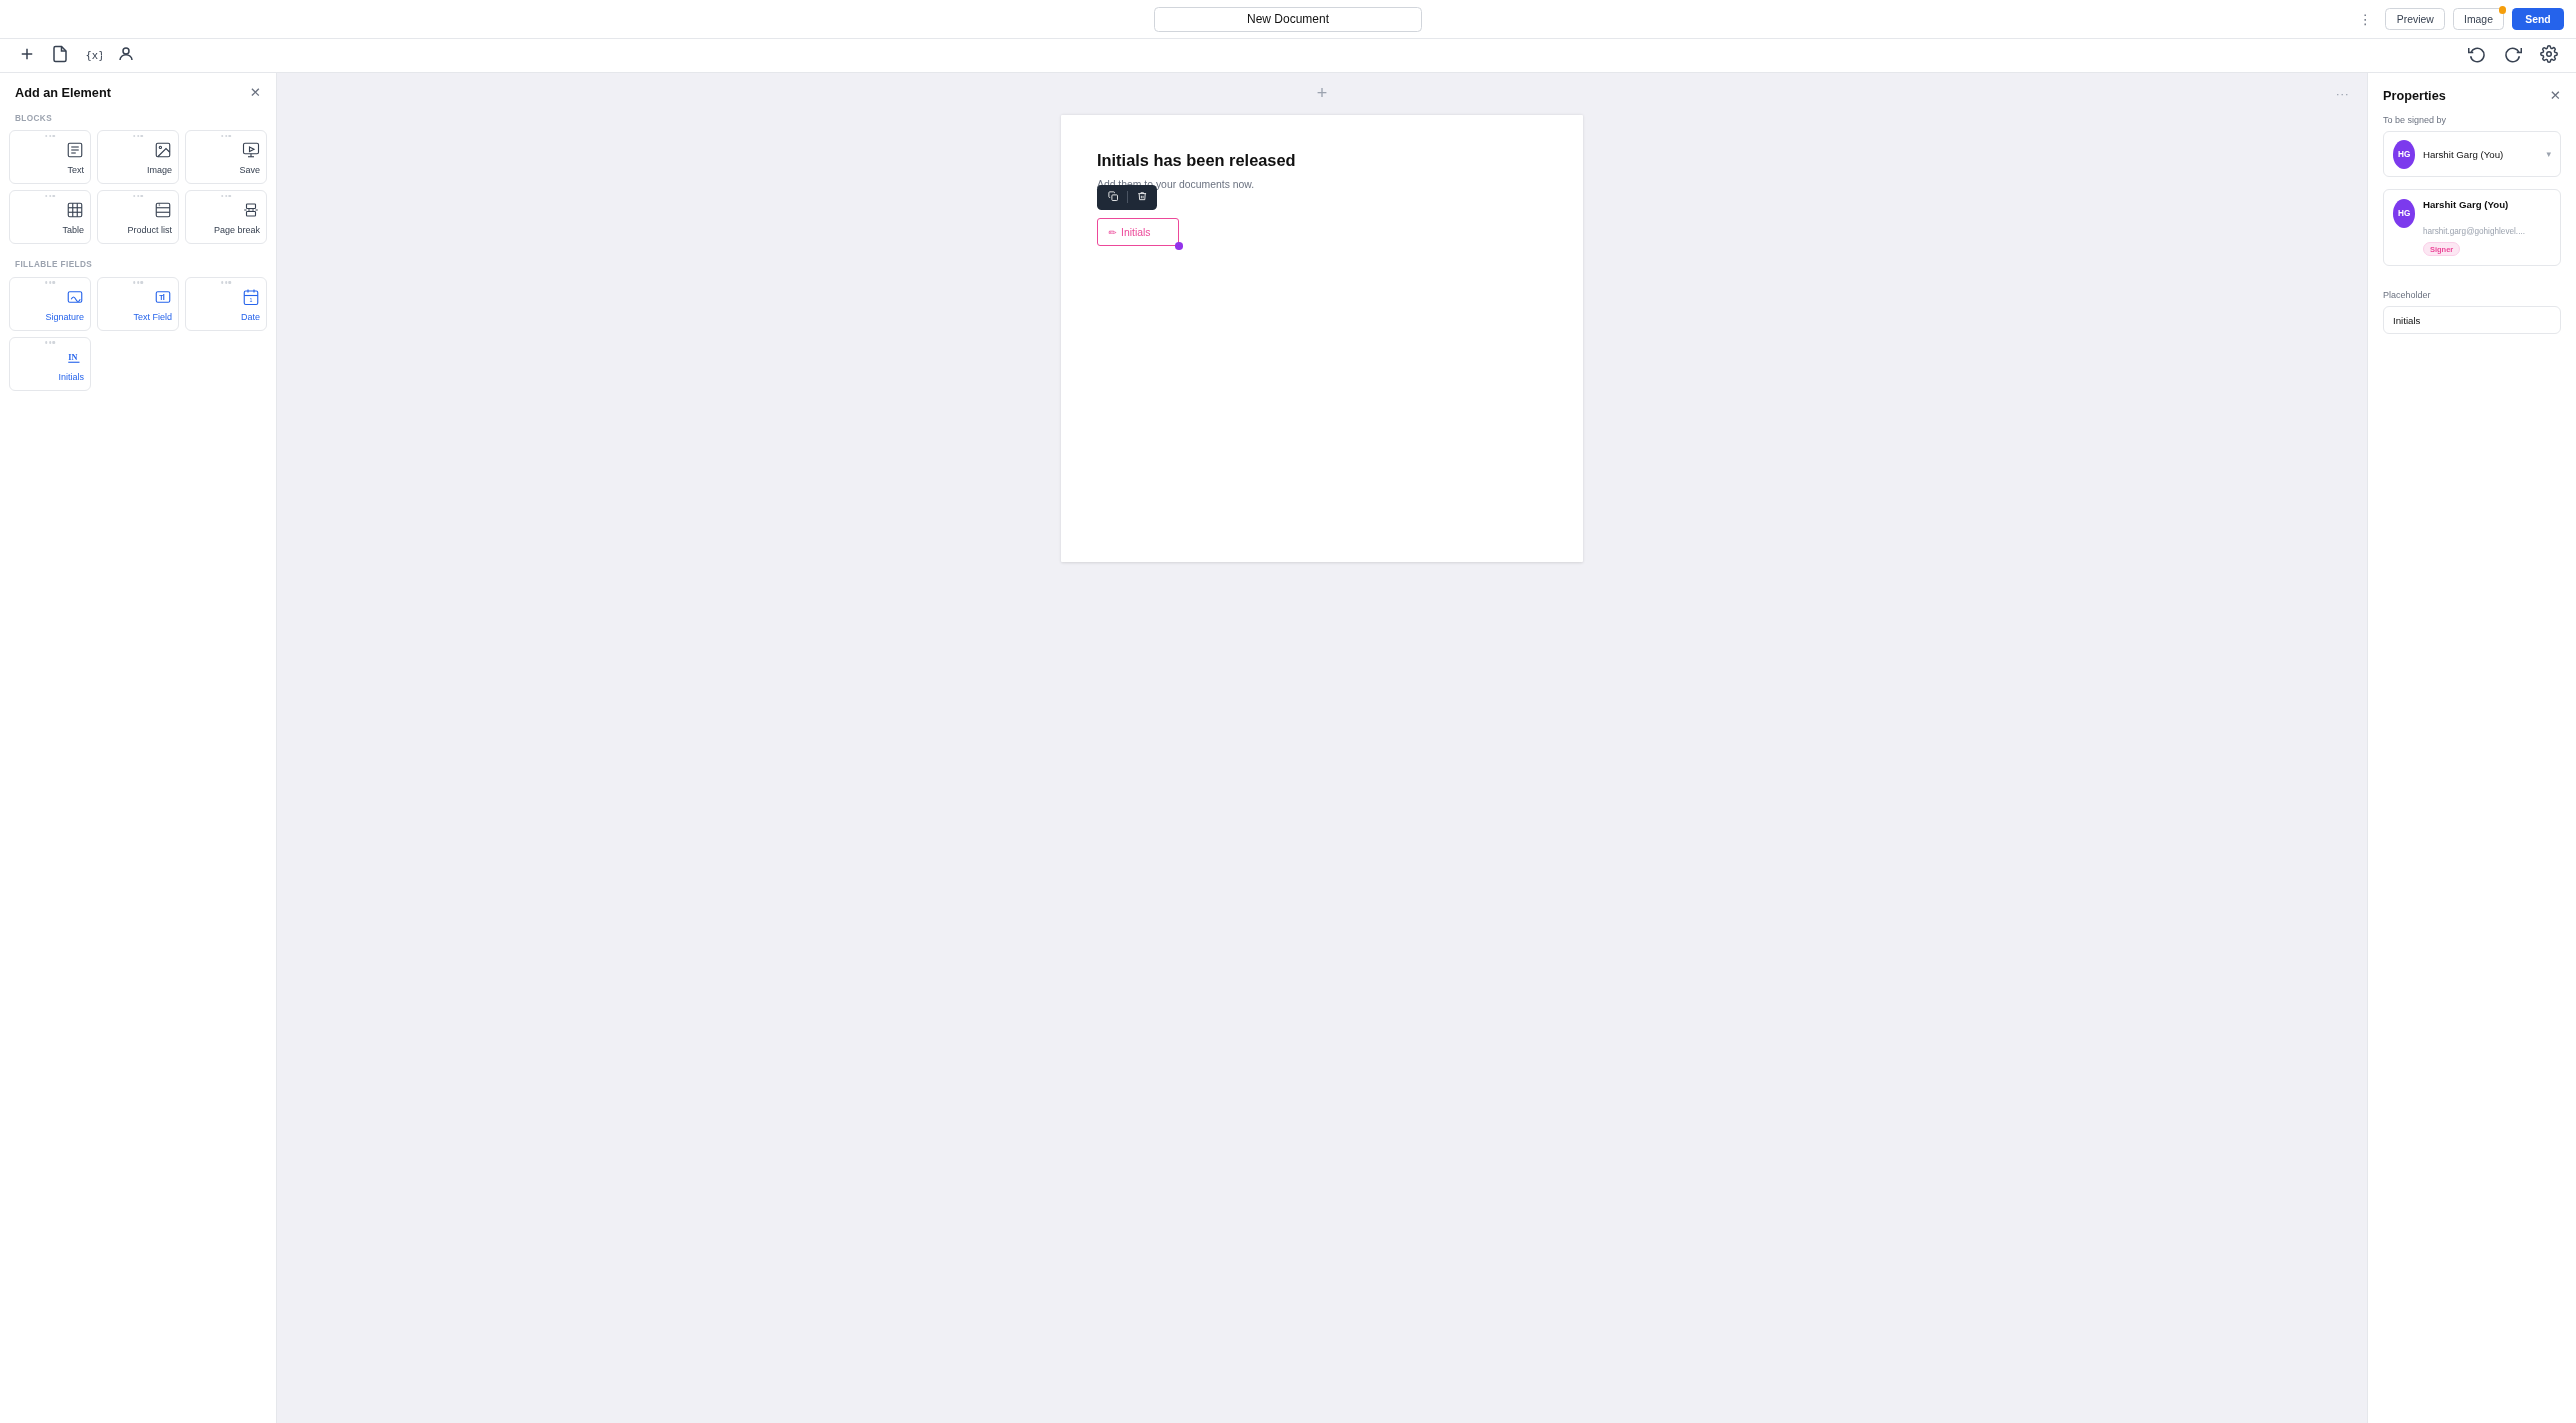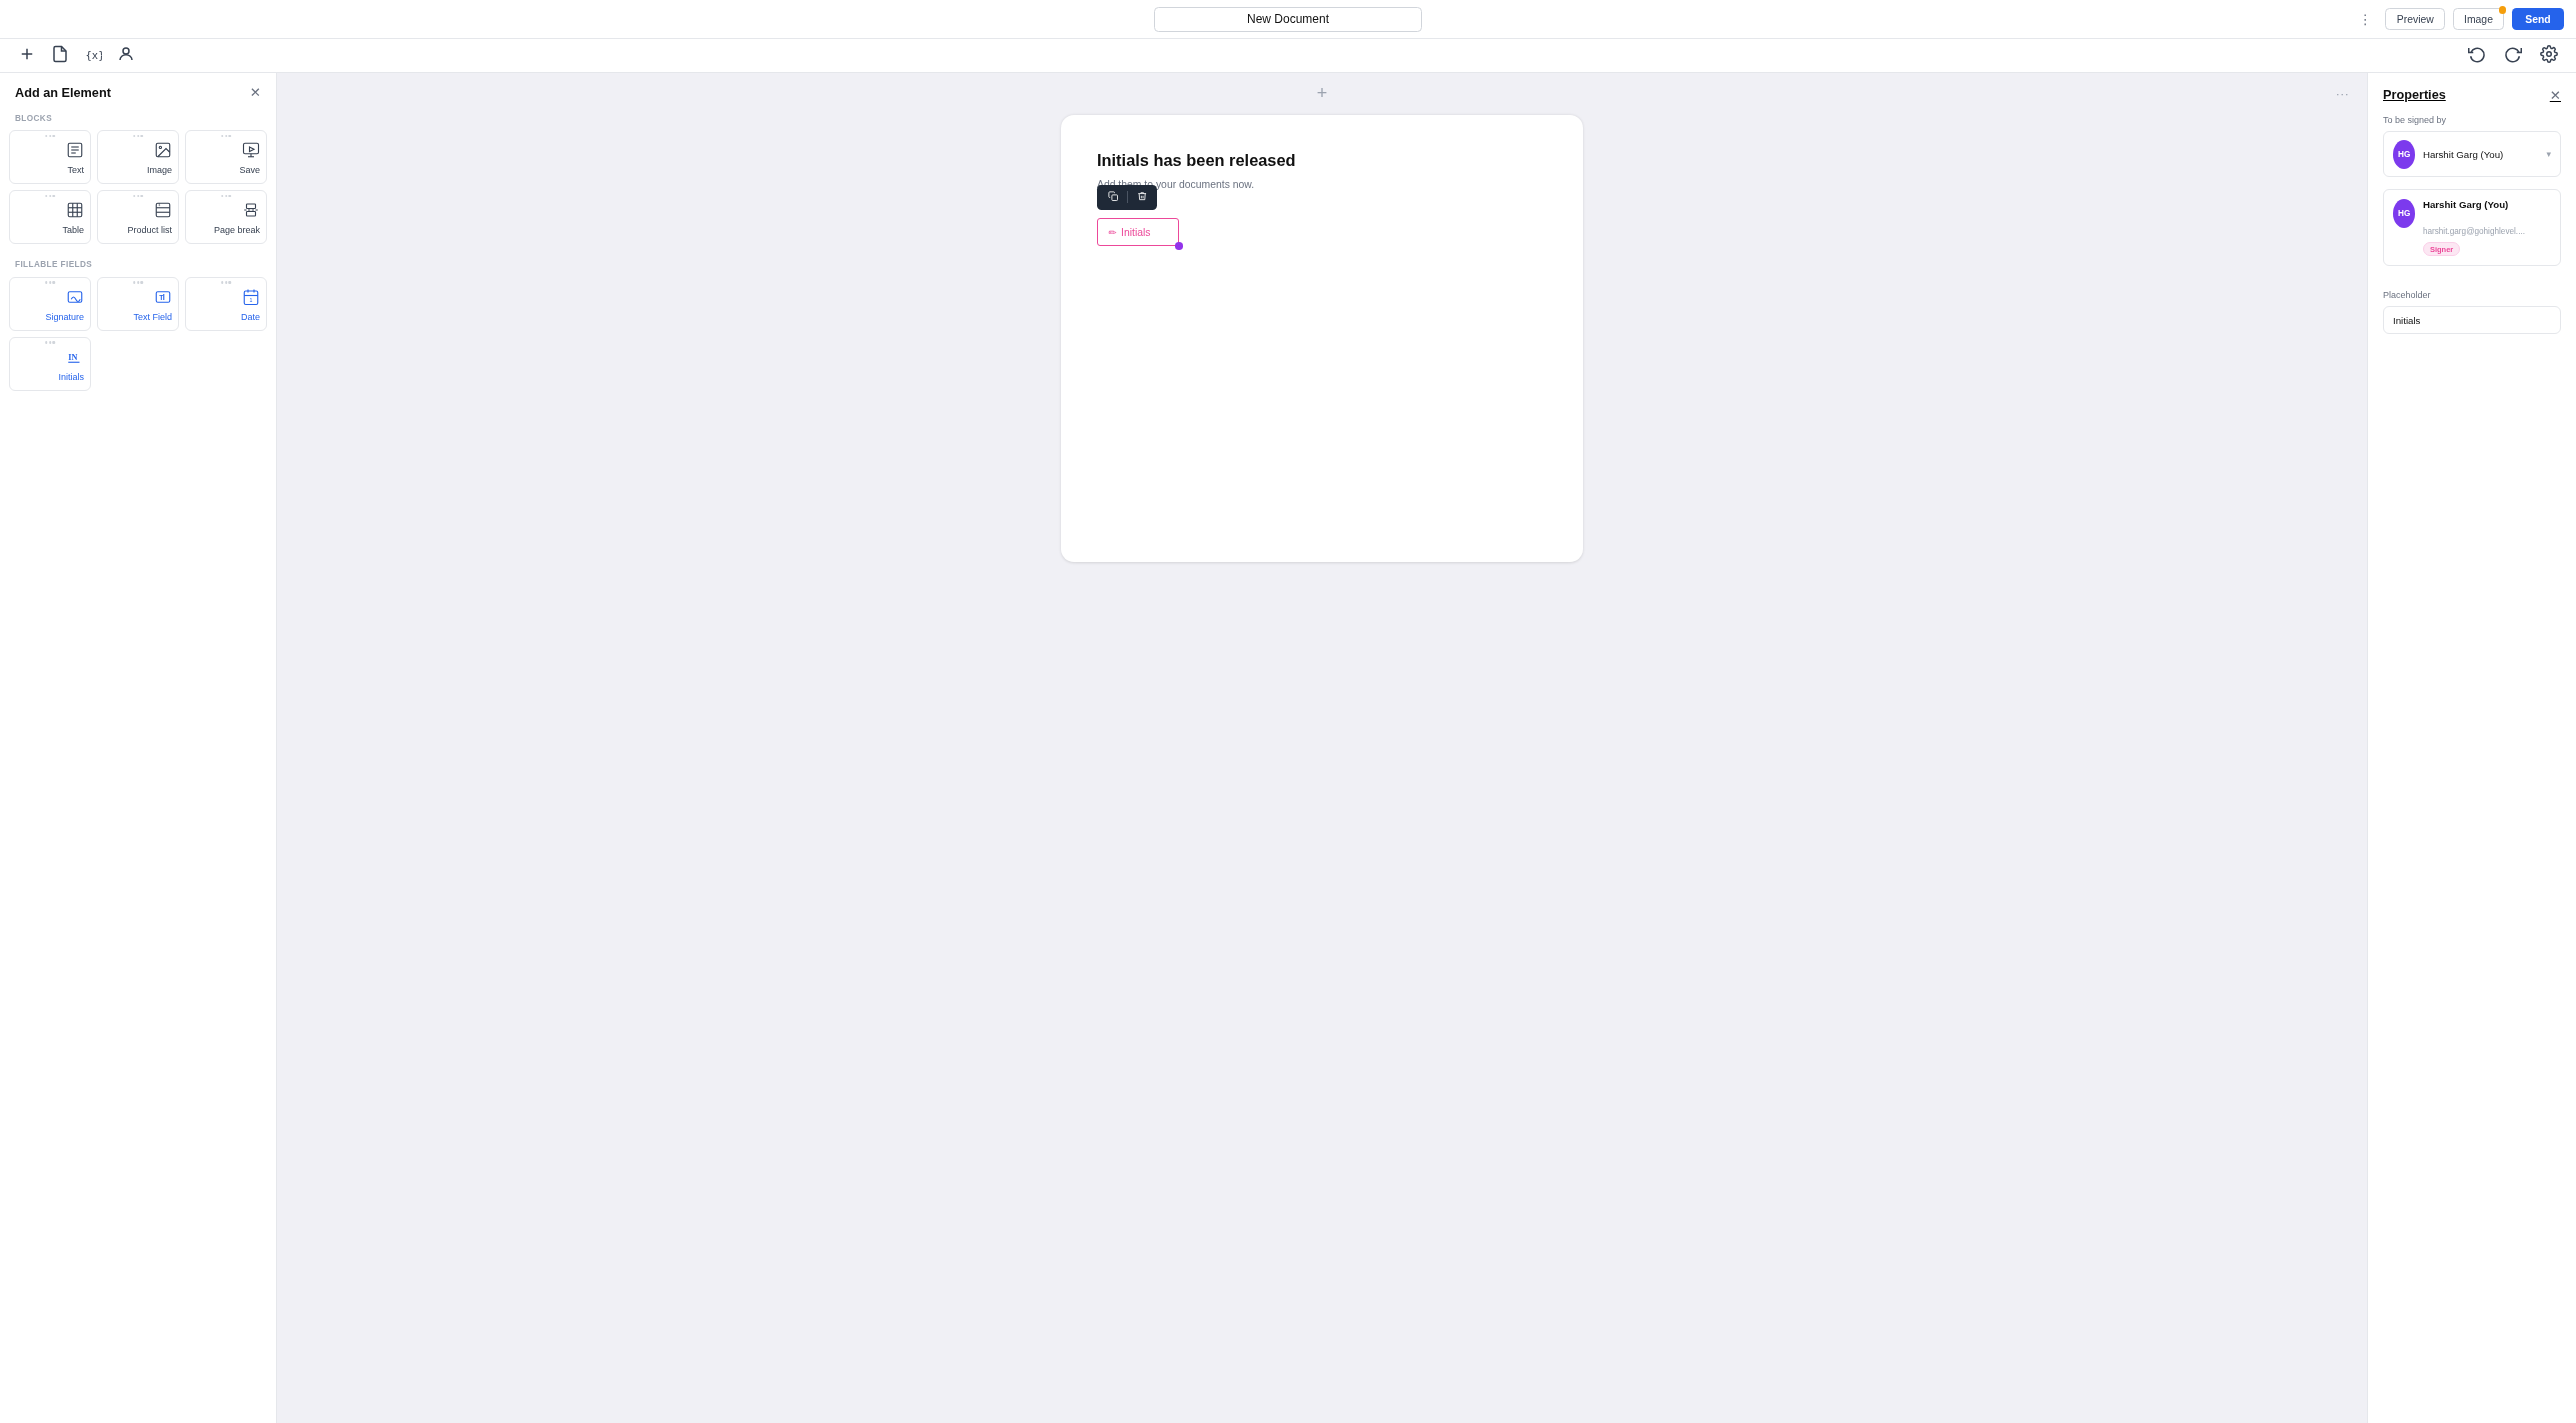--- a/index.html
+++ b/index.html
@@ -60,21 +60,21 @@
     .drag-dots-row { display: flex; gap: 1.5px; }
     .block-label { font-size: 9px; color: #374151; text-align: center; }
     .block-label-blue { color: #2563eb; }
 
     
     .canvas-area { flex: 1; background: #f0f0f5; overflow: auto; display: flex; flex-direction: column; align-items: center; padding: 0; }
     .canvas-add-btn { background: none; border: none; cursor: pointer; color: #9ca3af; font-size: 18px; margin: auto; display: block; }
     .canvas-top-row { width: 100%; display: flex; align-items: center; justify-content: center; padding: 10.4px 15px; position: relative; }
 
     .document-page {
-      background: #fff; width: 522px; min-height: 447px; border-radius: 13px;
+      background: #fff; width: 522px; min-height: 447px; border-radius: 1px;
       box-shadow: 0 0.7px 3px rgba(0,0,0,0.12); padding: 36px 36px 36px;
       position: relative; margin-bottom: 18px;
     }
     .doc-heading { font-size: 16.4px; font-weight: 700; color: #111; margin-bottom: 9px; }
     .doc-subtext { font-size: 10.4px; color: #6b7280; margin-bottom: 21px; }
 
     
     .initials-field-container { position: relative; display: inline-block; margin-top: 7.5px; }
     .initials-toolbar-popup {
       position: absolute; top: -33px; left: 0;
@@ -90,21 +90,21 @@
     }
     .initials-pencil { color: #ec4899; font-size: 9.7px; }
     .initials-text { color: #ec4899; font-size: 10.4px; font-weight: 500; }
     .initials-drag-dot {
       width: 7.5px; height: 7.5px; background: #9333ea; border-radius: 50%;
       position: absolute; bottom: -3.7px; right: -3.7px;
     }
 
     
     .right-panel { width: 209px; background: #fff; border-left: 0.7px solid #e5e7eb; flex-shrink: 0; overflow-y: auto; padding: 15px; }
-    .right-panel-header { display: flex; align-items: flex-start; justify-content: space-between; margin-bottom: 12px; text-decoration: underline; }
+    .right-panel-header { display: flex; align-items: flex-end; justify-content: space-between; margin-bottom: 12px; }
     .right-panel-title { font-size: 12.7px; font-weight: 600; color: #111; }
     .right-close-btn { background: none; border: none; cursor: pointer; color: #6b7280; font-size: 13.4px; }
 
     .prop-label { font-size: 9px; color: #6b7280; margin-bottom: 6px; font-weight: 500; }
     .signer-dropdown {
       border: 0.7px solid #e5e7eb; border-radius: 6px; padding: 7.5px 9px;
       display: flex; align-items: center; gap: 7.5px; cursor: pointer; margin-bottom: 12px;
     }
     .signer-avatar { width: 22.4px; height: 29px; background: #7c3aed; border-radius: 50%; display: flex; align-items: center; justify-content: center; color: #fff; font-size: 8.2px; font-weight: 600; flex-shrink: 0; }
     .signer-name { font-size: 9.7px; color: #111; flex: 1; }

